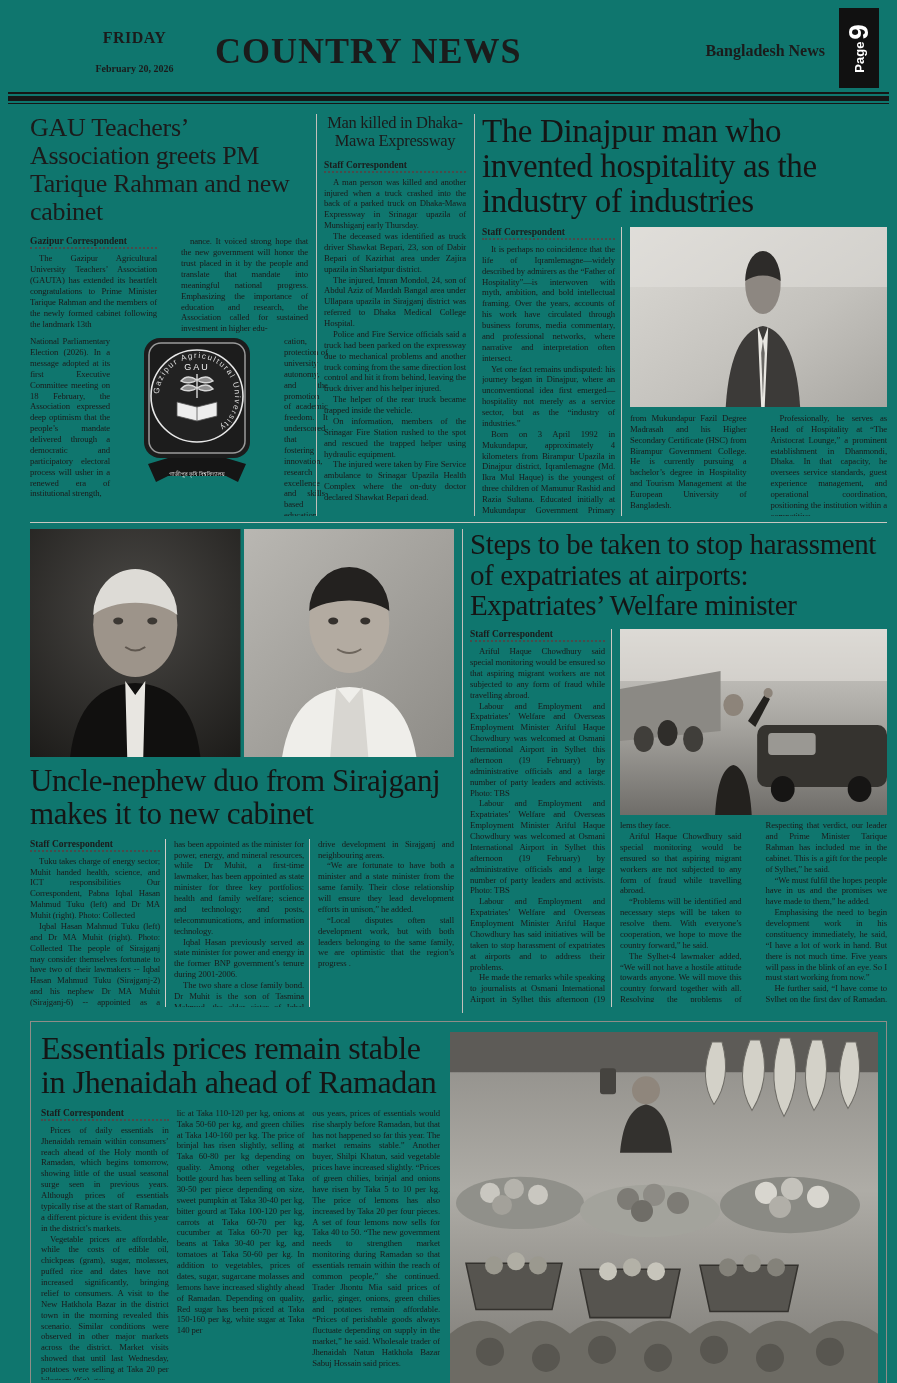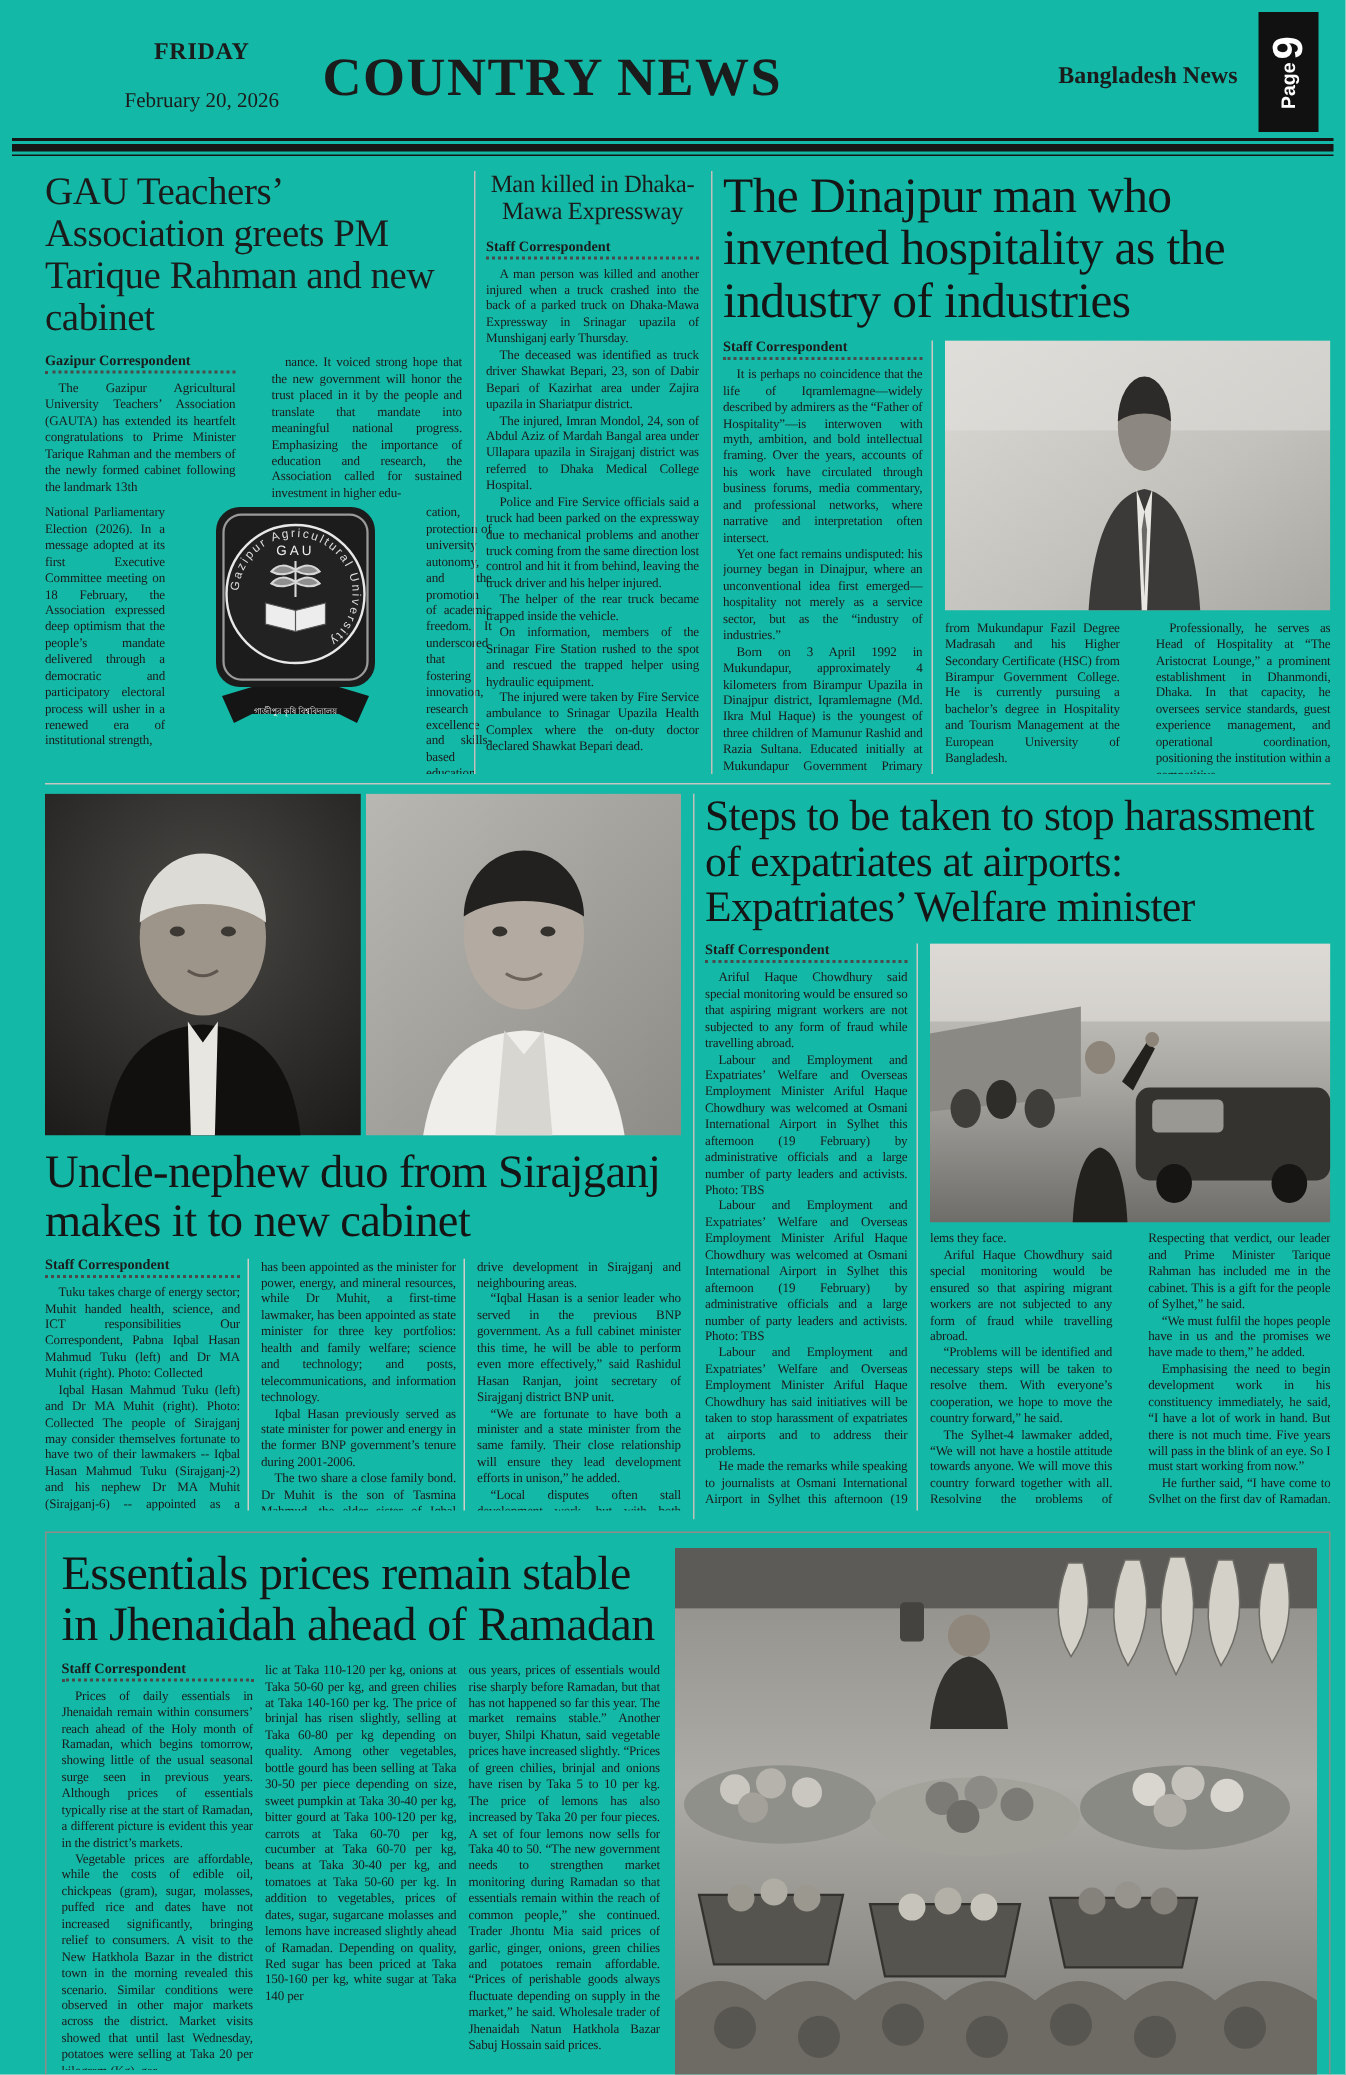--- a/index.html
+++ b/index.html
@@ -1,27 +1,27 @@
 <!DOCTYPE html>
 <html><head>
 <meta charset="utf-8">
 <style>
   * { box-sizing: border-box; }
   html,body { margin:0; padding:0; background:#dddbd6; }
   .page {
     position:relative; width:897px; height:1383px; margin:0 auto;
-    background:#14b8a6; color:#1b1b1b; overflow:hidden;
+    background:#0f766e; color:#1b1b1b; overflow:hidden;
     font-family:"Liberation Serif", serif;
   }
   
   .masthead { display:grid; grid-template-columns:185px 1fr 210px 48px; align-items:center;
     padding:14px 10px 4px 30px; height:92px; }
   .mast-left { text-align:center; padding-left:24px; }
   .mast-day { font-weight:bold; font-size:16px; letter-spacing:.5px; }
-  .mast-date { font-weight:normal; font-size:14px; margin-top:16px; }
+  .mast-date { font-weight:bold; font-size:10px; margin-top:16px; }
   .mast-center { text-align:left; font-weight:bold; font-size:36px; letter-spacing:1px; }
   .mast-right { font-weight:bold; font-size:16px; text-align:right; padding-right:14px; white-space:nowrap; }
   .page-box { background:#111; color:#fff; width:40px; height:80px; margin-top:-6px;
     display:flex; align-items:center; justify-content:center; }
   .page-box-inner { writing-mode:vertical-rl; transform:rotate(180deg); display:flex;
     align-items:center; gap:2px; }
   .page-word { font-size:13px; font-weight:bold; font-family:"Liberation Sans", sans-serif; }
   .page-num { font-size:28px; font-weight:bold; font-family:"Liberation Sans", sans-serif; }
   
   .rule-stack { margin:0 8px 6px 8px; }
@@ -241,21 +241,20 @@
               <p>Iqbal Hasan Mahmud Tuku (left) and Dr MA Muhit (right). Photo: Collected The people of Sirajganj may consider themselves fortunate to have two of their lawmakers -- Iqbal Hasan Mahmud Tuku (Sirajganj-2) and his nephew Dr MA Muhit (Sirajganj-6) -- appointed as a minister and a state minister in the newly formed cabinet.</p>
 
             </div>
             <div class="col-rule">
               <p style="text-indent:0">has been appointed as the minister for power, energy, and mineral resources, while Dr Muhit, a first-time lawmaker, has been appointed as state minister for three key portfolios: health and family welfare; science and technology; and posts, telecommunications, and information technology.</p>
               <p>Iqbal Hasan previously served as state minister for power and energy in the former BNP government’s tenure during 2001-2006.</p>
               <p>The two share a close family bond. Dr Muhit is the son of Tasmina Mahmud, the elder sister of Iqbal Hasan. Local residents and political leaders believe this “uncle-nephew” duo will work together seamlessly to</p>
             </div>
             <div>
               <p style="text-indent:0">drive development in Sirajganj and neighbouring areas.</p>
-              <p>“Iqbal Hasan is a senior leader who served in the previous BNP government. As a full cabinet minister this time, he will be able to perform even more effectively,” said Rashidul Hasan Ranjan, joint secretary of Sirajganj district BNP unit.</p>
               <p>“We are fortunate to have both a minister and a state minister from the same family. Their close relationship will ensure they lead development efforts in unison,” he added.</p>
               <p>“Local disputes often stall development work, but with both leaders belonging to the same family, we are optimistic that the region’s progress .</p>
             </div>
           </div>
         </article>
       </div>
 
       <article class="vsep">
         <h1 class="hl-light st-hl">Steps to be taken to stop harassment of expatriates at airports: Expatriates’ Welfare minister</h1>
         <div class="st-row">

